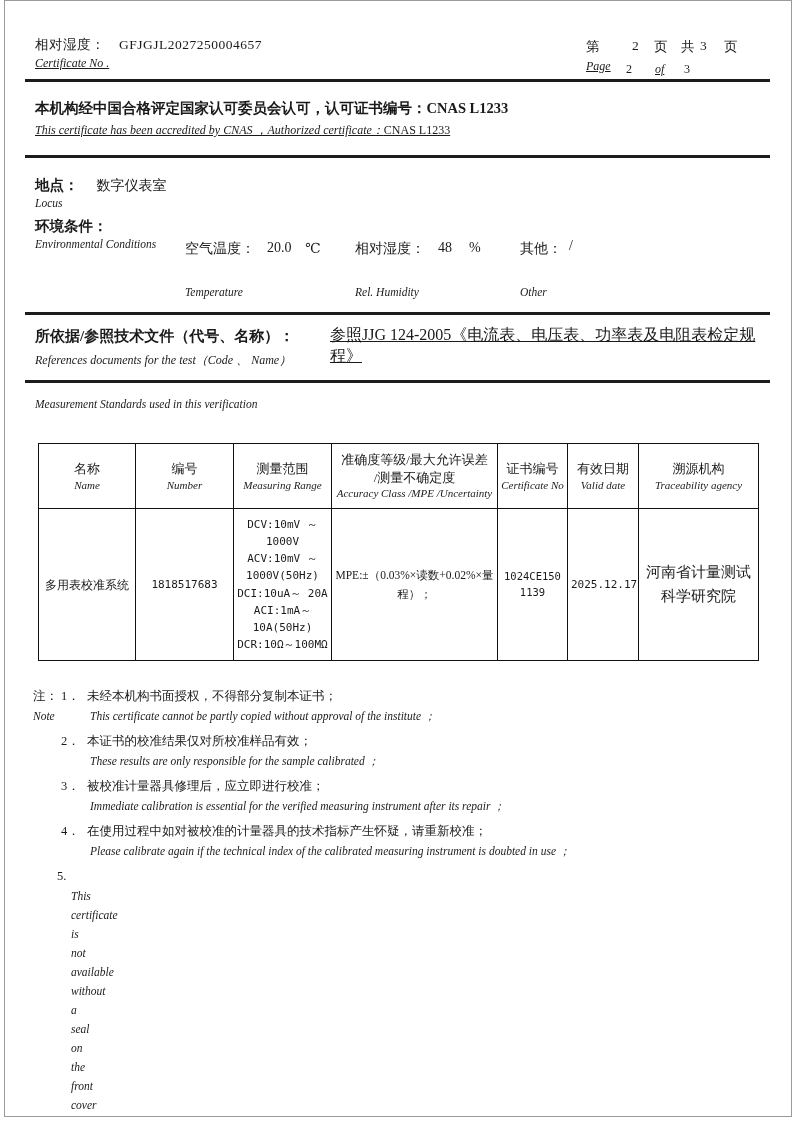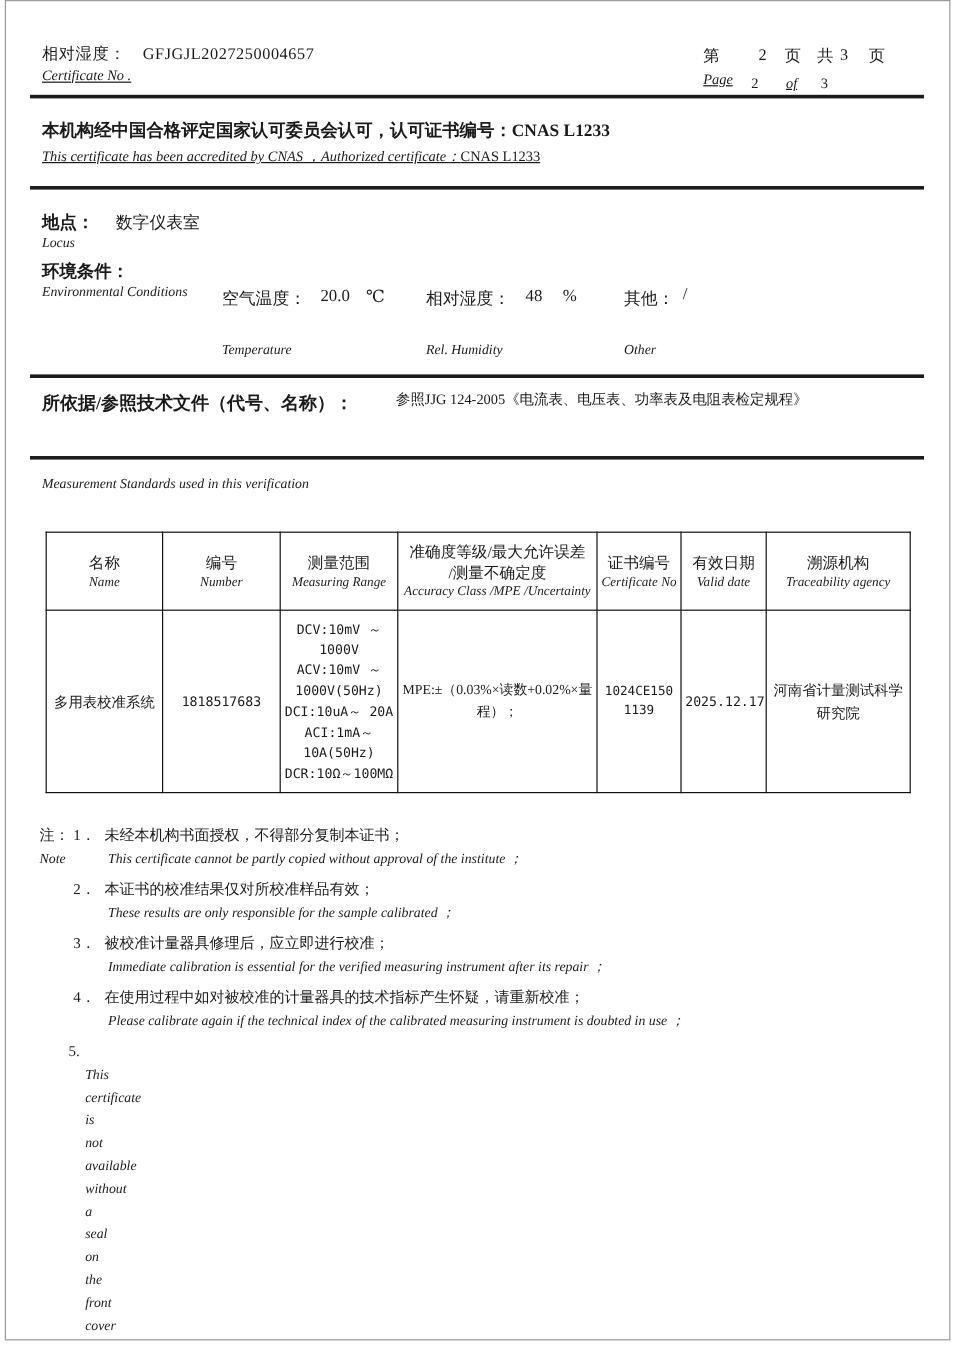--- a/index.html
+++ b/index.html
@@ -29,33 +29,33 @@
   
   .sec-zh{font-size:14.5px;font-weight:bold;}
   .sec-en{font-size:11.5px;font-style:italic;margin-top:2px;}
   .loc-val{font-weight:normal;margin-left:18px;font-size:14px;}
 
   
   .envrow{width:600px;height:44px;font-size:14px;}
   .envrow span{position:absolute;white-space:nowrap;}
   .envrow .lab-en{top:22px;font-size:11.5px;font-style:italic;margin-top:24px;}
 
-  .ref-val{font-size:12px;width:450px;}
+  .ref-val{font-size:16px;width:450px;text-decoration:underline;}
 
   
   table.std{border-collapse:collapse;table-layout:fixed;width:720px;}
   table.std td{border:1.5px solid #111;text-align:center;vertical-align:middle;padding:2px 3px;}
   .th-zh{font-size:13px;line-height:1.35;}
   .th-en{font-size:11px;font-style:italic;line-height:1.3;}
   .cell-zh{font-size:12px;line-height:1.5;}
   .cell-mono{font-family:"DejaVu Sans Mono","Liberation Mono",monospace;font-size:11px;line-height:1.55;}
   .cell-cert{font-family:"DejaVu Sans Mono","Liberation Mono",monospace;font-size:10.5px;word-break:break-all;line-height:1.5;}
   .cell-date{font-family:"DejaVu Sans Mono","Liberation Mono",monospace;font-size:11px;}
   .cell-acc{font-size:11.5px;line-height:1.6;}
-  .cell-agency{font-size:12px;line-height:1.55;}
+  .cell-agency{font-size:15px;line-height:1.55;}
 
   
   .notes{width:706px;font-size:12.5px;}
   .note-item{display:grid;grid-template-columns:28px 26px 1fr;margin-bottom:5px;}
   .note-item .zh-line{line-height:21px;}
   .note-item .en-line{font-size:11.5px;font-style:italic;line-height:19px;padding-left:3px;}
   .note-lab-en{font-size:11.5px;font-style:italic;line-height:19px;}
 </style>
 </head>
 <body>
@@ -120,20 +120,21 @@
 
   <span style="left:335px;top:0;text-align:center;">其他：</span>
   <span style="left:384px;top:-2px;">/</span>
   <span class="lab-en" style="left:335px;">Other</span>
 </div>
 
 <div class="rule" style="top:312px;"></div>
 
 <div class="abs" style="left:35px;top:327px;">
   <div class="sec-zh" style="font-size:15px;">所依据/参照技术文件（代号、名称）：</div>
+  <div class="sec-en" style="margin-top:6px;font-size:12px;">References documents for the test（Code 、 Name）</div>
 </div>
 <div class="abs ref-val" style="left:330px;top:325px;">参照JJG 124-2005《电流表、电压表、功率表及电阻表检定规程》</div>
 
 <div class="rule" style="top:380px;"></div>
 
 <div class="abs" style="left:35px;top:396px;">
   <div class="sec-en">Measurement Standards used in this verification</div>
 </div>
 
 <table class="std abs" style="left:38px;top:443px;">

